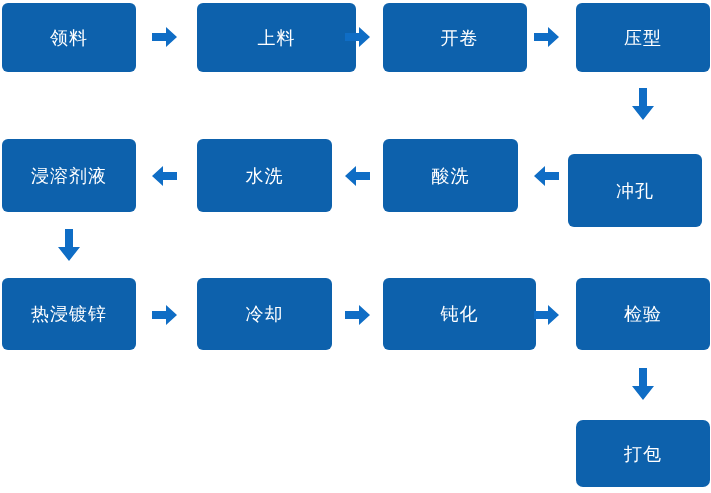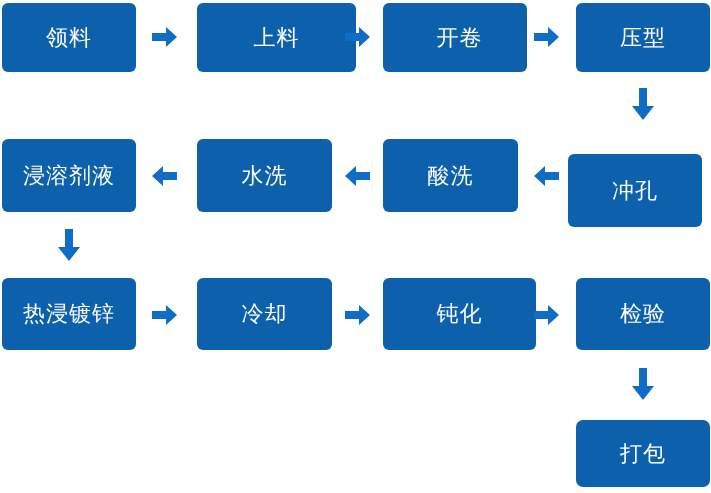--- a/index.html
+++ b/index.html
@@ -9,21 +9,21 @@
     background:#ffffff;
     font-family:"DejaVu Sans","Liberation Sans",sans-serif;
     overflow:hidden;
   }
   .node{
     position:absolute;
     background:#0D61AC;
     border-radius:6px;
     color:#ffffff;
     display:flex;align-items:center;justify-content:center;
-    font-size:22px;
+    font-size:18px;
     letter-spacing:1px;
     text-align:center;
     line-height:1;
   }
   .arrow{position:absolute;display:block;}
   .arrow polygon{fill:#0F6DC5;}
 </style>
 </head>
 <body>
 

